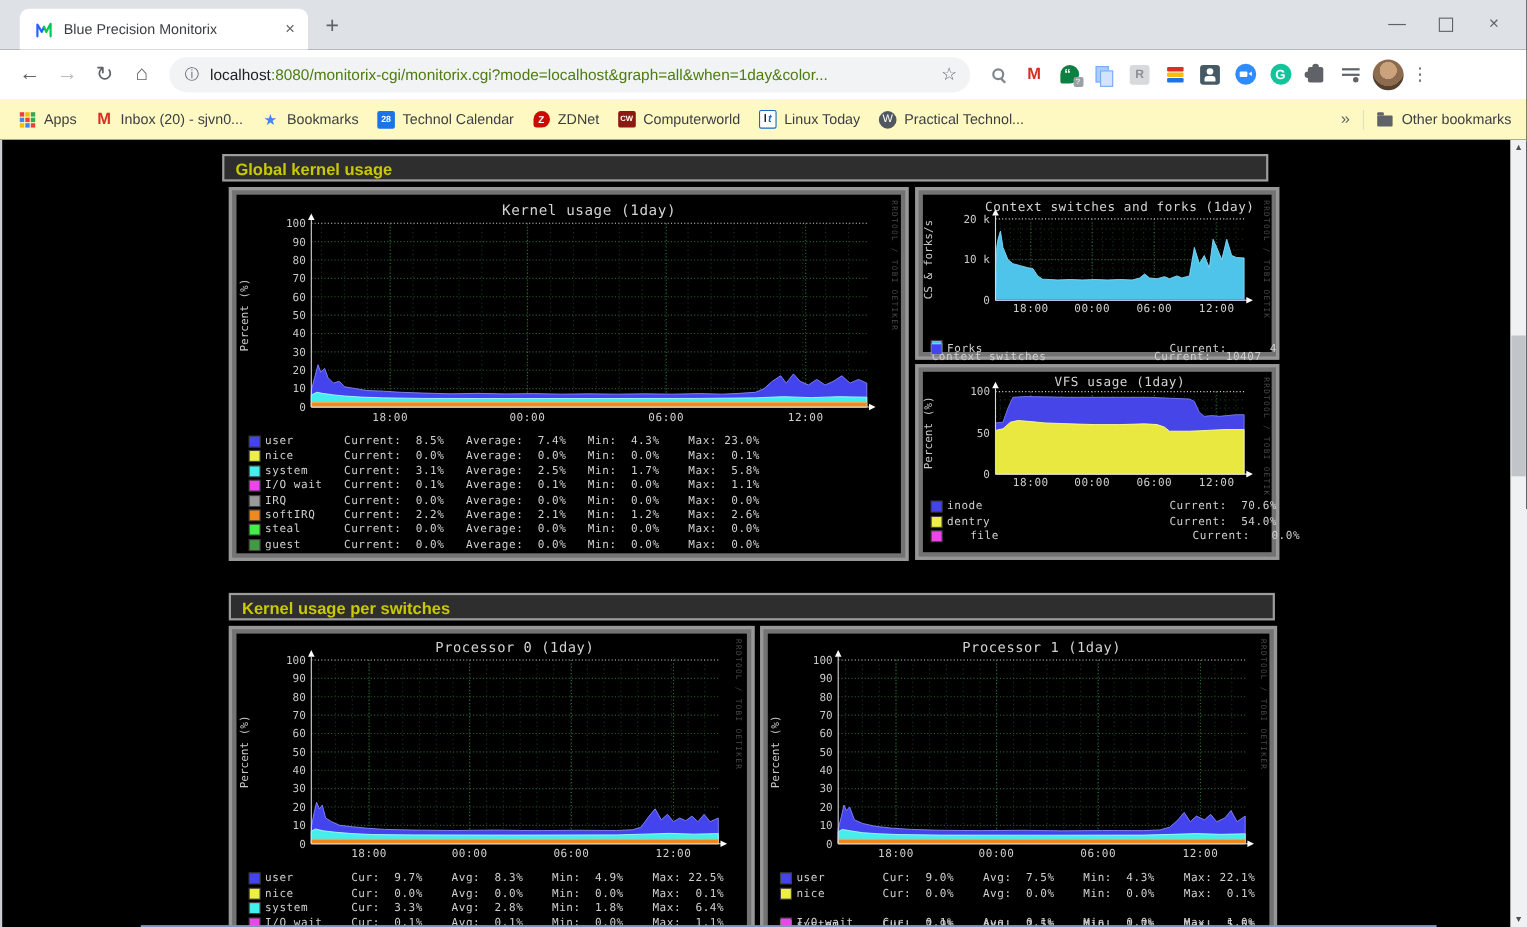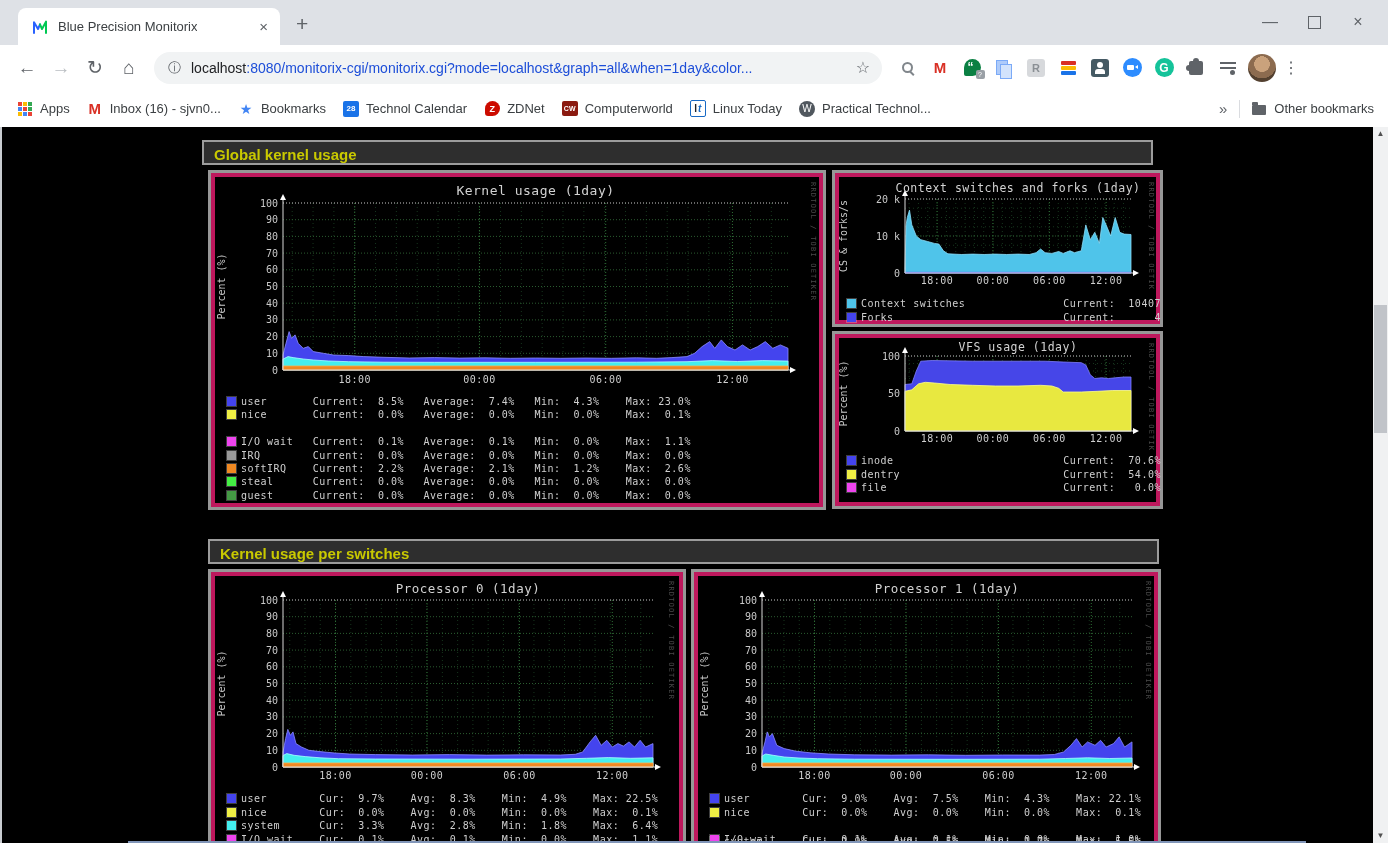--- a/index.html
+++ b/index.html
@@ -15,21 +15,21 @@
   .winbtn{width:44px;height:32px;display:flex;align-items:center;justify-content:center;color:#5f6368;font-size:16px;}
   .maxbox{width:11px;height:11px;border:1.5px solid #5f6368;}
   
   .toolbar{position:absolute;left:0;top:45px;width:1388px;height:45px;background:#fff;display:flex;align-items:center;}
   .navbtn{width:34px;text-align:center;font-size:19px;color:#5f6368;}
   .navbtn.disabled{color:#b9bdc1;}
   .omnibox{margin-left:8px;width:728px;height:32px;border-radius:16px;background:#f1f3f4;display:flex;align-items:center;}
   .omnibox .info{margin-left:14px;color:#5f6368;font-size:13px;}
   .omnibox .url{margin-left:10px;font-size:14px;white-space:nowrap;overflow:hidden;flex:1;}
   .url .host{color:#202124;}
-  .url .rest{color:#1d4ed8;}
+  .url .rest{color:#4d7c0f;}
   .omnibox .star{margin-right:12px;color:#5f6368;font-size:16px;}
   .extrow{display:flex;align-items:center;margin-left:10px;}
   .ext{width:27px;height:27px;display:flex;align-items:center;justify-content:center;margin:0 2.5px;}
   .avatar{width:28px;height:28px;border-radius:50%;margin:0 4px;background:radial-gradient(circle at 50% 36%,#caa27c 0 34%,#8c6b4f 35% 62%,#53402f 63%);}
   .kebab{width:22px;text-align:center;color:#5f6368;font-size:16px;margin-right:6px;}
   
   .mag{position:relative;width:12px;height:12px;}
   .mag::before{content:"";position:absolute;left:0;top:0;width:7px;height:7px;border:2px solid #80868b;border-radius:50%;}
   .mag::after{content:"";position:absolute;left:9px;top:9px;width:5px;height:2px;background:#80868b;transform:rotate(45deg);transform-origin:0 0;}
   .gmailM{color:#d93025;font-weight:bold;font-size:15px;}
@@ -48,42 +48,42 @@
   .zoomic::before{content:"";position:absolute;left:4px;top:7px;width:7px;height:5px;border-radius:1px;background:#fff;}
   .zoomic::after{content:"";position:absolute;left:12px;top:7px;border-top:2.5px solid transparent;border-bottom:2.5px solid transparent;border-right:3.5px solid #fff;}
   .gram{width:19px;height:19px;border-radius:50%;background:#15c39a;color:#fff;font-weight:bold;font-size:12px;display:flex;align-items:center;justify-content:center;}
   .puz{position:relative;width:14px;height:14px;background:#5f6368;border-radius:2px;}
   .puz::before{content:"";position:absolute;left:4px;top:-3px;width:6px;height:6px;border-radius:50%;background:#5f6368;}
   .puz::after{content:"";position:absolute;left:-3px;top:4px;width:6px;height:6px;border-radius:50%;background:#5f6368;}
   .plist{position:relative;width:16px;height:14px;}
   .plist::before{content:"";position:absolute;left:0;top:1px;width:16px;height:2px;background:#5f6368;box-shadow:0 5px 0 #5f6368,0 10px 0 -6px #5f6368;}
   .plist::after{content:"";position:absolute;right:1px;bottom:0;width:5px;height:5px;border-radius:50%;background:#5f6368;}
   
-  .bookmarks{position:absolute;left:0;top:90px;width:1388px;height:37px;background:#ffffff;border-bottom:1px solid #cfd1d4;display:flex;align-items:center;}
+  .bookmarks{position:absolute;left:0;top:90px;width:1388px;height:37px;background:#fef9c3;border-bottom:1px solid #cfd1d4;display:flex;align-items:center;}
   .bm{display:flex;align-items:center;margin-left:17px;font-size:13px;color:#3c4043;white-space:nowrap;}
   .bm .ic{margin-right:7px;display:flex;align-items:center;justify-content:center;width:16px;height:16px;}
   .bm-right{margin-left:auto;display:flex;align-items:center;margin-right:14px;}
   .chev{color:#5f6368;font-size:15px;margin-right:12px;}
   .vdiv{width:1px;height:18px;background:#dadce0;margin-right:12px;}
   .grid9{display:grid;grid-template-columns:repeat(3,4px);grid-auto-rows:4px;gap:1px;}
   .starbm{color:#4285f4;font-size:14px;}
   .cal{width:16px;height:16px;background:#1a73e8;border-radius:2px;color:#fff;font-size:8px;font-weight:bold;display:flex;align-items:center;justify-content:center;}
   .zd{width:15px;height:15px;background:#cc0b00;border-radius:50% 50% 50% 20%;color:#fff;font-size:9px;font-weight:bold;display:flex;align-items:center;justify-content:center;}
   .cw{width:16px;height:15px;background:#8b1a10;border-radius:2px;color:#fff;font-size:7px;font-weight:bold;display:flex;align-items:center;justify-content:center;}
   .lt{width:15px;height:15px;background:#fff;border:1.5px solid #1769c4;border-radius:2px;font-size:10px;font-weight:bold;font-style:italic;display:flex;align-items:center;justify-content:center;color:#1769c4;}
   .lt b{color:#202124;font-style:normal;margin-right:1px;}
   .wp{width:16px;height:16px;border-radius:50%;background:#50575e;color:#fff;font-size:10px;display:flex;align-items:center;justify-content:center;}
   .folder{position:relative;width:14px;height:10px;background:#5f6368;border-radius:1px;margin-top:3px;}
   .folder::before{content:"";position:absolute;top:-3px;left:0;width:6px;height:3px;background:#5f6368;border-radius:1px 1px 0 0;}
   
   .page{position:absolute;left:0;top:127px;width:1388px;height:716px;background:#000;overflow:hidden;}
   .left-edge{position:absolute;left:0;top:0;width:2px;height:716px;background:#c9ccd1;}
   .bottom-edge{position:absolute;left:128px;bottom:0;width:1178px;height:2px;background:#8095b8;}
   .section-header{position:absolute;height:25px;background:#2e2e2e;border:2px solid #9c9c9c;color:#c9c900;font-size:15px;font-weight:bold;line-height:25px;padding-left:10px;box-sizing:border-box;}
-  .panel{position:absolute;border:3px solid #979797;background:#be185d;padding:4px;box-sizing:border-box;}
+  .panel{position:absolute;border:3px solid #979797;background:#737373;padding:4px;box-sizing:border-box;}
   .rrd{position:relative;width:100%;height:100%;background:#000;}
   .rrd svg{position:absolute;left:0;top:0;}
   .leg-row{position:absolute;display:flex;align-items:flex-start;}
   .leg-box{width:9px;height:9px;margin-right:5px;margin-top:1px;outline:1px solid rgba(255,255,255,.25);flex:0 0 auto;}
   .leg-txt{white-space:pre;font-family:"DejaVu Sans Mono",monospace;font-size:10px;letter-spacing:.5px;color:#cfcfcf;line-height:11px;}
   
   .scrollbar{position:absolute;right:0;top:0;width:15px;height:716px;background:#f0f1f2;}
   .sb-arrow{position:absolute;left:0;width:15px;height:14px;color:#505050;font-size:8px;text-align:center;line-height:14px;}
   .sb-thumb{position:absolute;left:1px;top:178px;width:13px;height:128px;background:#c1c4c9;}
 </style>
@@ -179,21 +179,21 @@
               <i style="background: rgb(66, 133, 244);"></i>
               <i style="background: rgb(234, 67, 53);"></i>
             </span>
           </span>
           <span>Apps</span>
         </span>
         <span class="bm">
           <span class="ic">
             <span class="gmailM">M</span>
           </span>
-          <span>Inbox (16) - sjvn0...</span>
+          <span>Inbox (20) - sjvn0...</span>
         </span>
         <span class="bm">
           <span class="ic">
             <span class="starbm">★</span>
           </span>
           <span>Bookmarks</span>
         </span>
         <span class="bm">
           <span class="ic">
             <span class="cal">28</span>
@@ -308,20 +308,24 @@
             <text x="0" y="0" fill="#4b4b4b" font-family="DejaVu Sans Mono, monospace" font-size="7" letter-spacing="1.2" transform="translate(596,5) rotate(90)">RRDTOOL / TOBI OETIKER</text>
           </svg>
           <div class="leg-row" style="left: 12px; top: 219px;">
             <span class="leg-box" style="background: rgb(68, 68, 238);"></span>
             <span class="leg-txt">user       Current:  8.5%   Average:  7.4%   Min:  4.3%    Max: 23.0%</span>
           </div>
           <div class="leg-row" style="left: 12px; top: 232.4px; text-decoration: underline;">
             <span class="leg-box" style="background: rgb(238, 238, 68);"></span>
             <span class="leg-txt">nice       Current:  0.0%   Average:  0.0%   Min:  0.0%    Max:  0.1%</span>
           </div>
+          <div class="leg-row" style="left: 12px; top: 245.8px;">
+            <span class="leg-box" style="background: rgb(68, 238, 238);"></span>
+            <span class="leg-txt">system     Current:  3.1%   Average:  2.5%   Min:  1.7%    Max:  5.8%</span>
+          </div>
           <div class="leg-row" style="left: 12px; top: 259.2px;">
             <span class="leg-box" style="background: rgb(238, 68, 238);"></span>
             <span class="leg-txt">I/O wait   Current:  0.1%   Average:  0.1%   Min:  0.0%    Max:  1.1%</span>
           </div>
           <div class="leg-row" style="left: 12px; top: 272.6px;">
             <span class="leg-box" style="background: rgb(153, 153, 153);"></span>
             <span class="leg-txt">IRQ        Current:  0.0%   Average:  0.0%   Min:  0.0%    Max:  0.0%</span>
           </div>
           <div class="leg-row" style="left: 12px; top: 286px;">
             <span class="leg-box" style="background: rgb(238, 136, 34);"></span>
@@ -387,21 +391,21 @@
             <text x="8" y="59" fill="#c8c8c8" font-family="DejaVu Sans Mono, monospace" font-size="10" text-anchor="middle" transform="rotate(-90 8 59)">CS &amp; forks/s</text>
             <text x="61" y="99.5" text-anchor="end" fill="#c8c8c8" font-family="DejaVu Sans Mono, monospace" font-size="10">0</text>
             <text x="61" y="62.5" text-anchor="end" fill="#c8c8c8" font-family="DejaVu Sans Mono, monospace" font-size="10">10 k</text>
             <text x="61" y="25.5" text-anchor="end" fill="#c8c8c8" font-family="DejaVu Sans Mono, monospace" font-size="10">20 k</text>
             <text x="98.092" y="107" text-anchor="middle" fill="#cfcfcf" font-family="DejaVu Sans Mono, monospace" font-size="10" letter-spacing="0.5">18:00</text>
             <text x="153.914" y="107" text-anchor="middle" fill="#cfcfcf" font-family="DejaVu Sans Mono, monospace" font-size="10" letter-spacing="0.5">00:00</text>
             <text x="210.41400000000002" y="107" text-anchor="middle" fill="#cfcfcf" font-family="DejaVu Sans Mono, monospace" font-size="10" letter-spacing="0.5">06:00</text>
             <text x="267.14" y="107" text-anchor="middle" fill="#cfcfcf" font-family="DejaVu Sans Mono, monospace" font-size="10" letter-spacing="0.5">12:00</text>
             <text x="0" y="0" fill="#4b4b4b" font-family="DejaVu Sans Mono, monospace" font-size="7" letter-spacing="1.2" transform="translate(310,5) rotate(90)">RRDTOOL / TOBI OETIKER</text>
           </svg>
-          <div class="leg-row" style="left: 8px; top: 121px;">
+          <div class="leg-row" style="left: 8px; top: 132px; flex-direction: column;">
             <span class="leg-box" style="background: rgb(79, 196, 234);"></span>
             <span class="leg-txt">Context switches               Current:  10407</span>
           </div>
           <div class="leg-row" style="left: 8px; top: 134.5px;">
             <span class="leg-box" style="background: rgb(68, 68, 238);"></span>
             <span class="leg-txt">Forks                          Current:      4</span>
           </div>
         </div>
     </div>
     <div class="panel" style="left:832px;top:204px;width:331px;height:178px">
@@ -464,21 +468,21 @@
             <text x="0" y="0" fill="#4b4b4b" font-family="DejaVu Sans Mono, monospace" font-size="7" letter-spacing="1.2" transform="translate(310,5) rotate(90)">RRDTOOL / TOBI OETIKER</text>
           </svg>
           <div class="leg-row" style="left: 8px; top: 117px;">
             <span class="leg-box" style="background: rgb(68, 68, 238);"></span>
             <span class="leg-txt">inode                          Current:  70.6%</span>
           </div>
           <div class="leg-row" style="left: 8px; top: 130.5px;">
             <span class="leg-box" style="background: rgb(238, 238, 68);"></span>
             <span class="leg-txt">dentry                         Current:  54.0%</span>
           </div>
-          <div class="leg-row" style="left: 8px; top: 144px;">
+          <div class="leg-row" style="left: 8px; top: 144px; gap: 21px;">
             <span class="leg-box" style="background: rgb(238, 68, 238);"></span>
             <span class="leg-txt">file                           Current:   0.0%</span>
           </div>
         </div>
     </div>
 
     <div class="section-header" style="left:208px;top:412px;width:951px">
       <span>Kernel usage per switches</span>
     </div>
 

